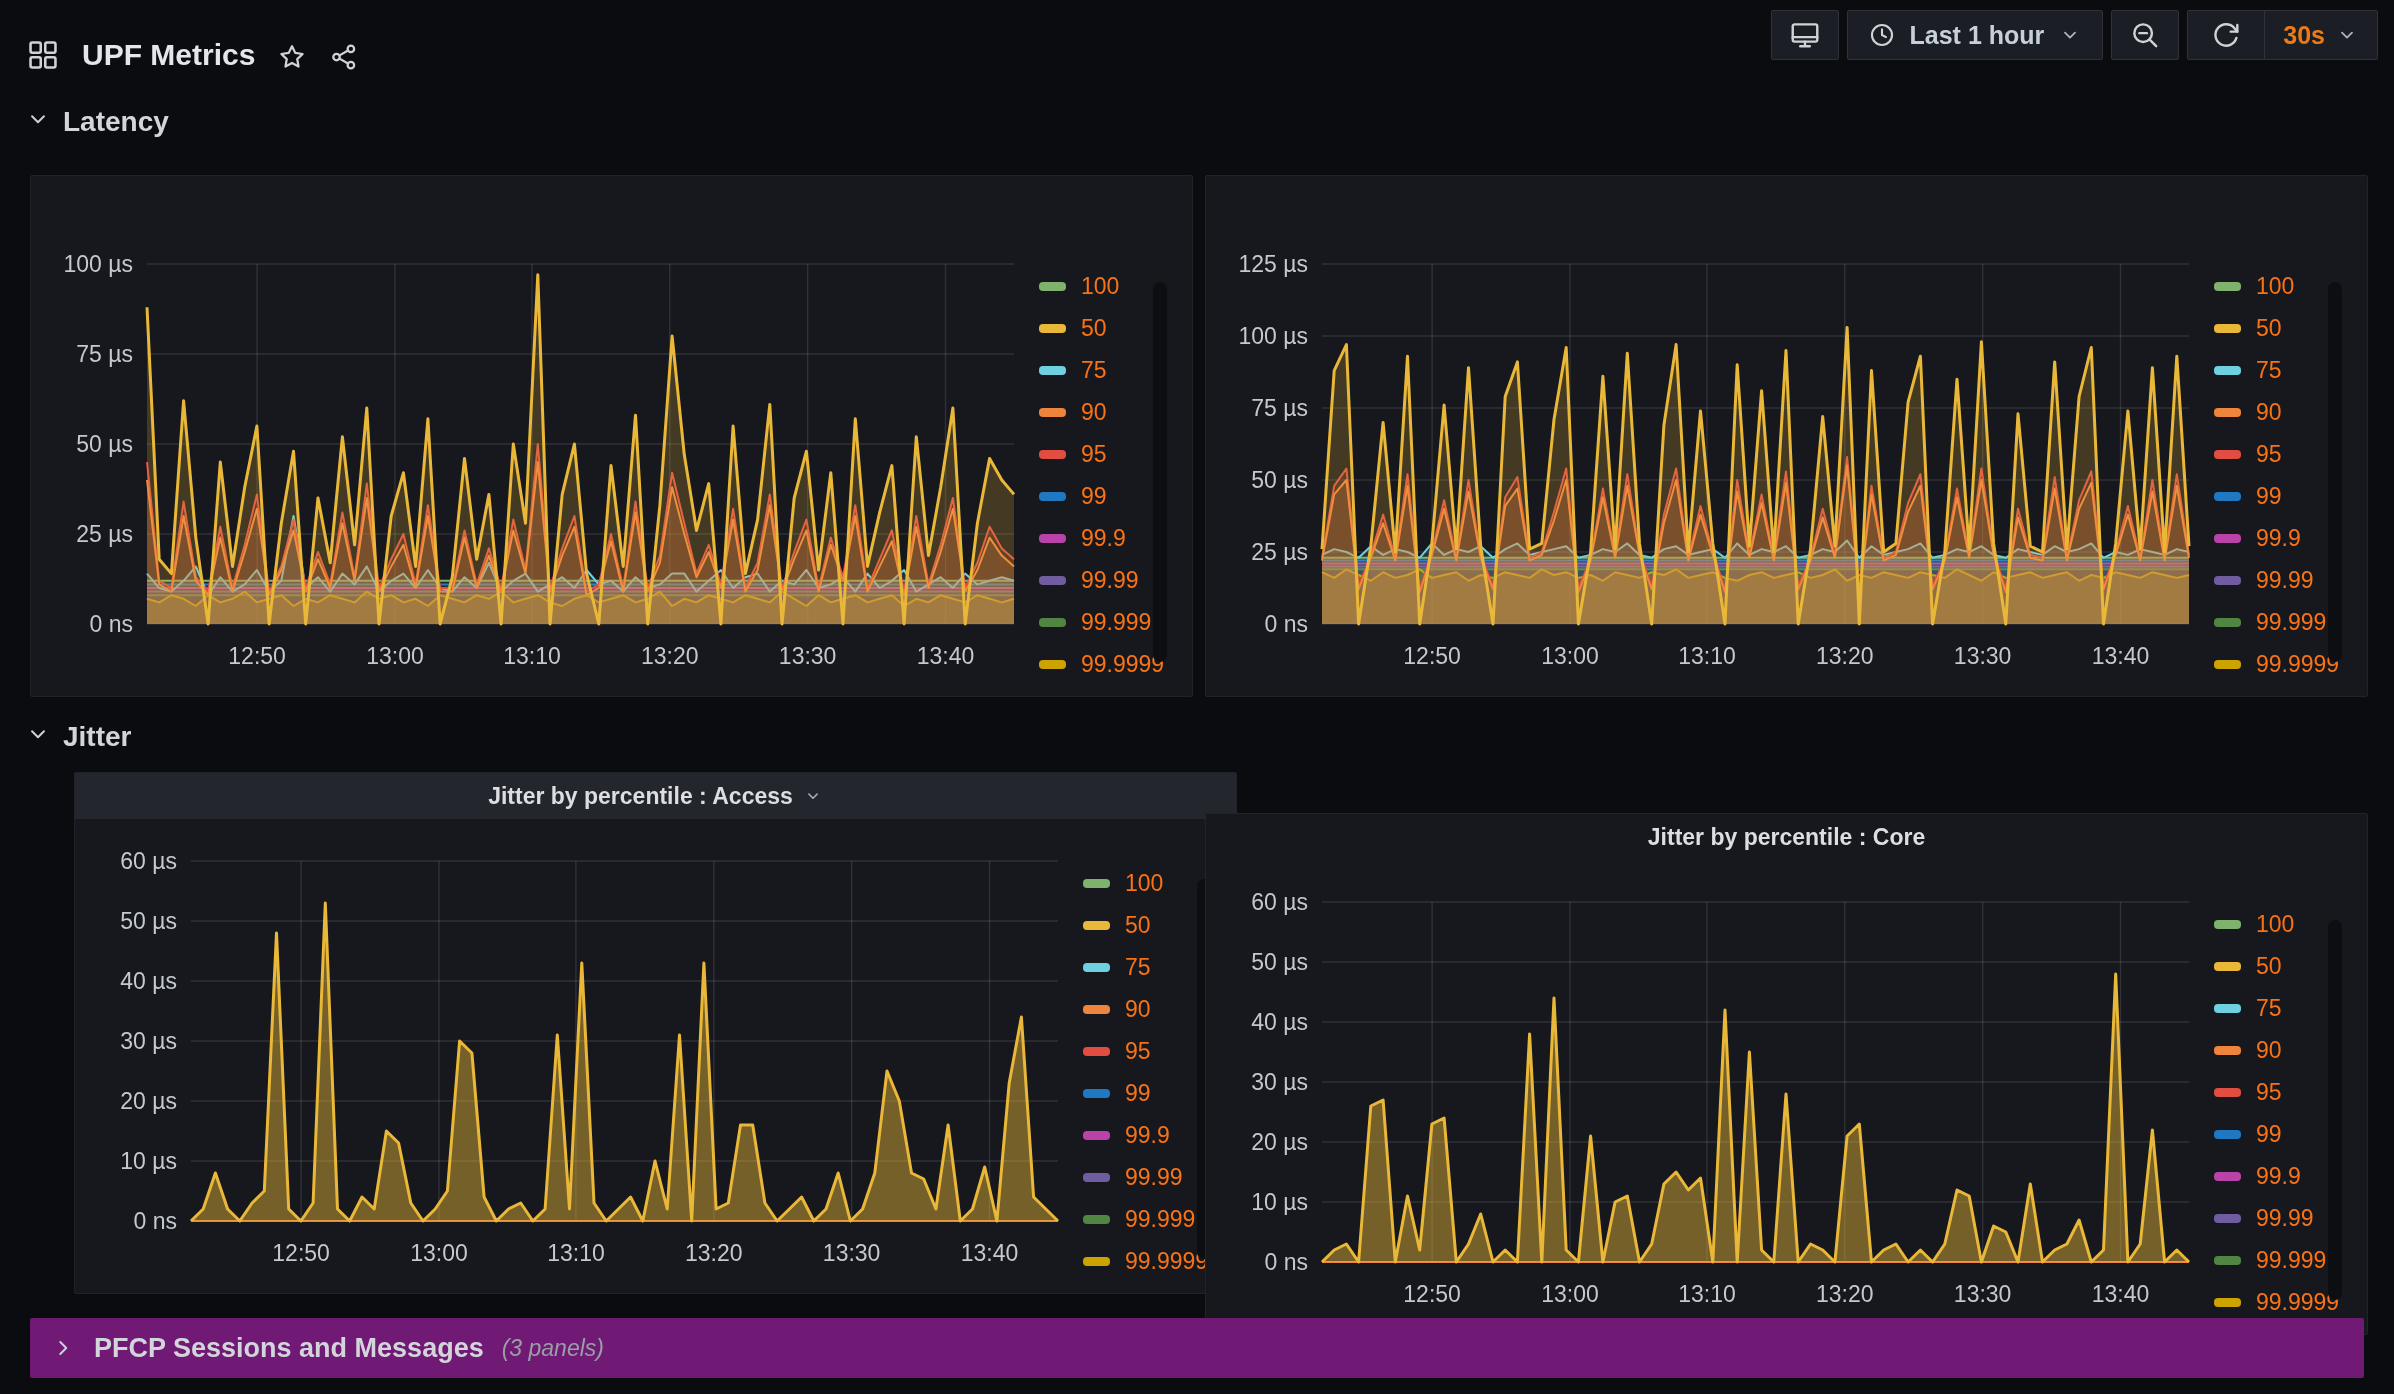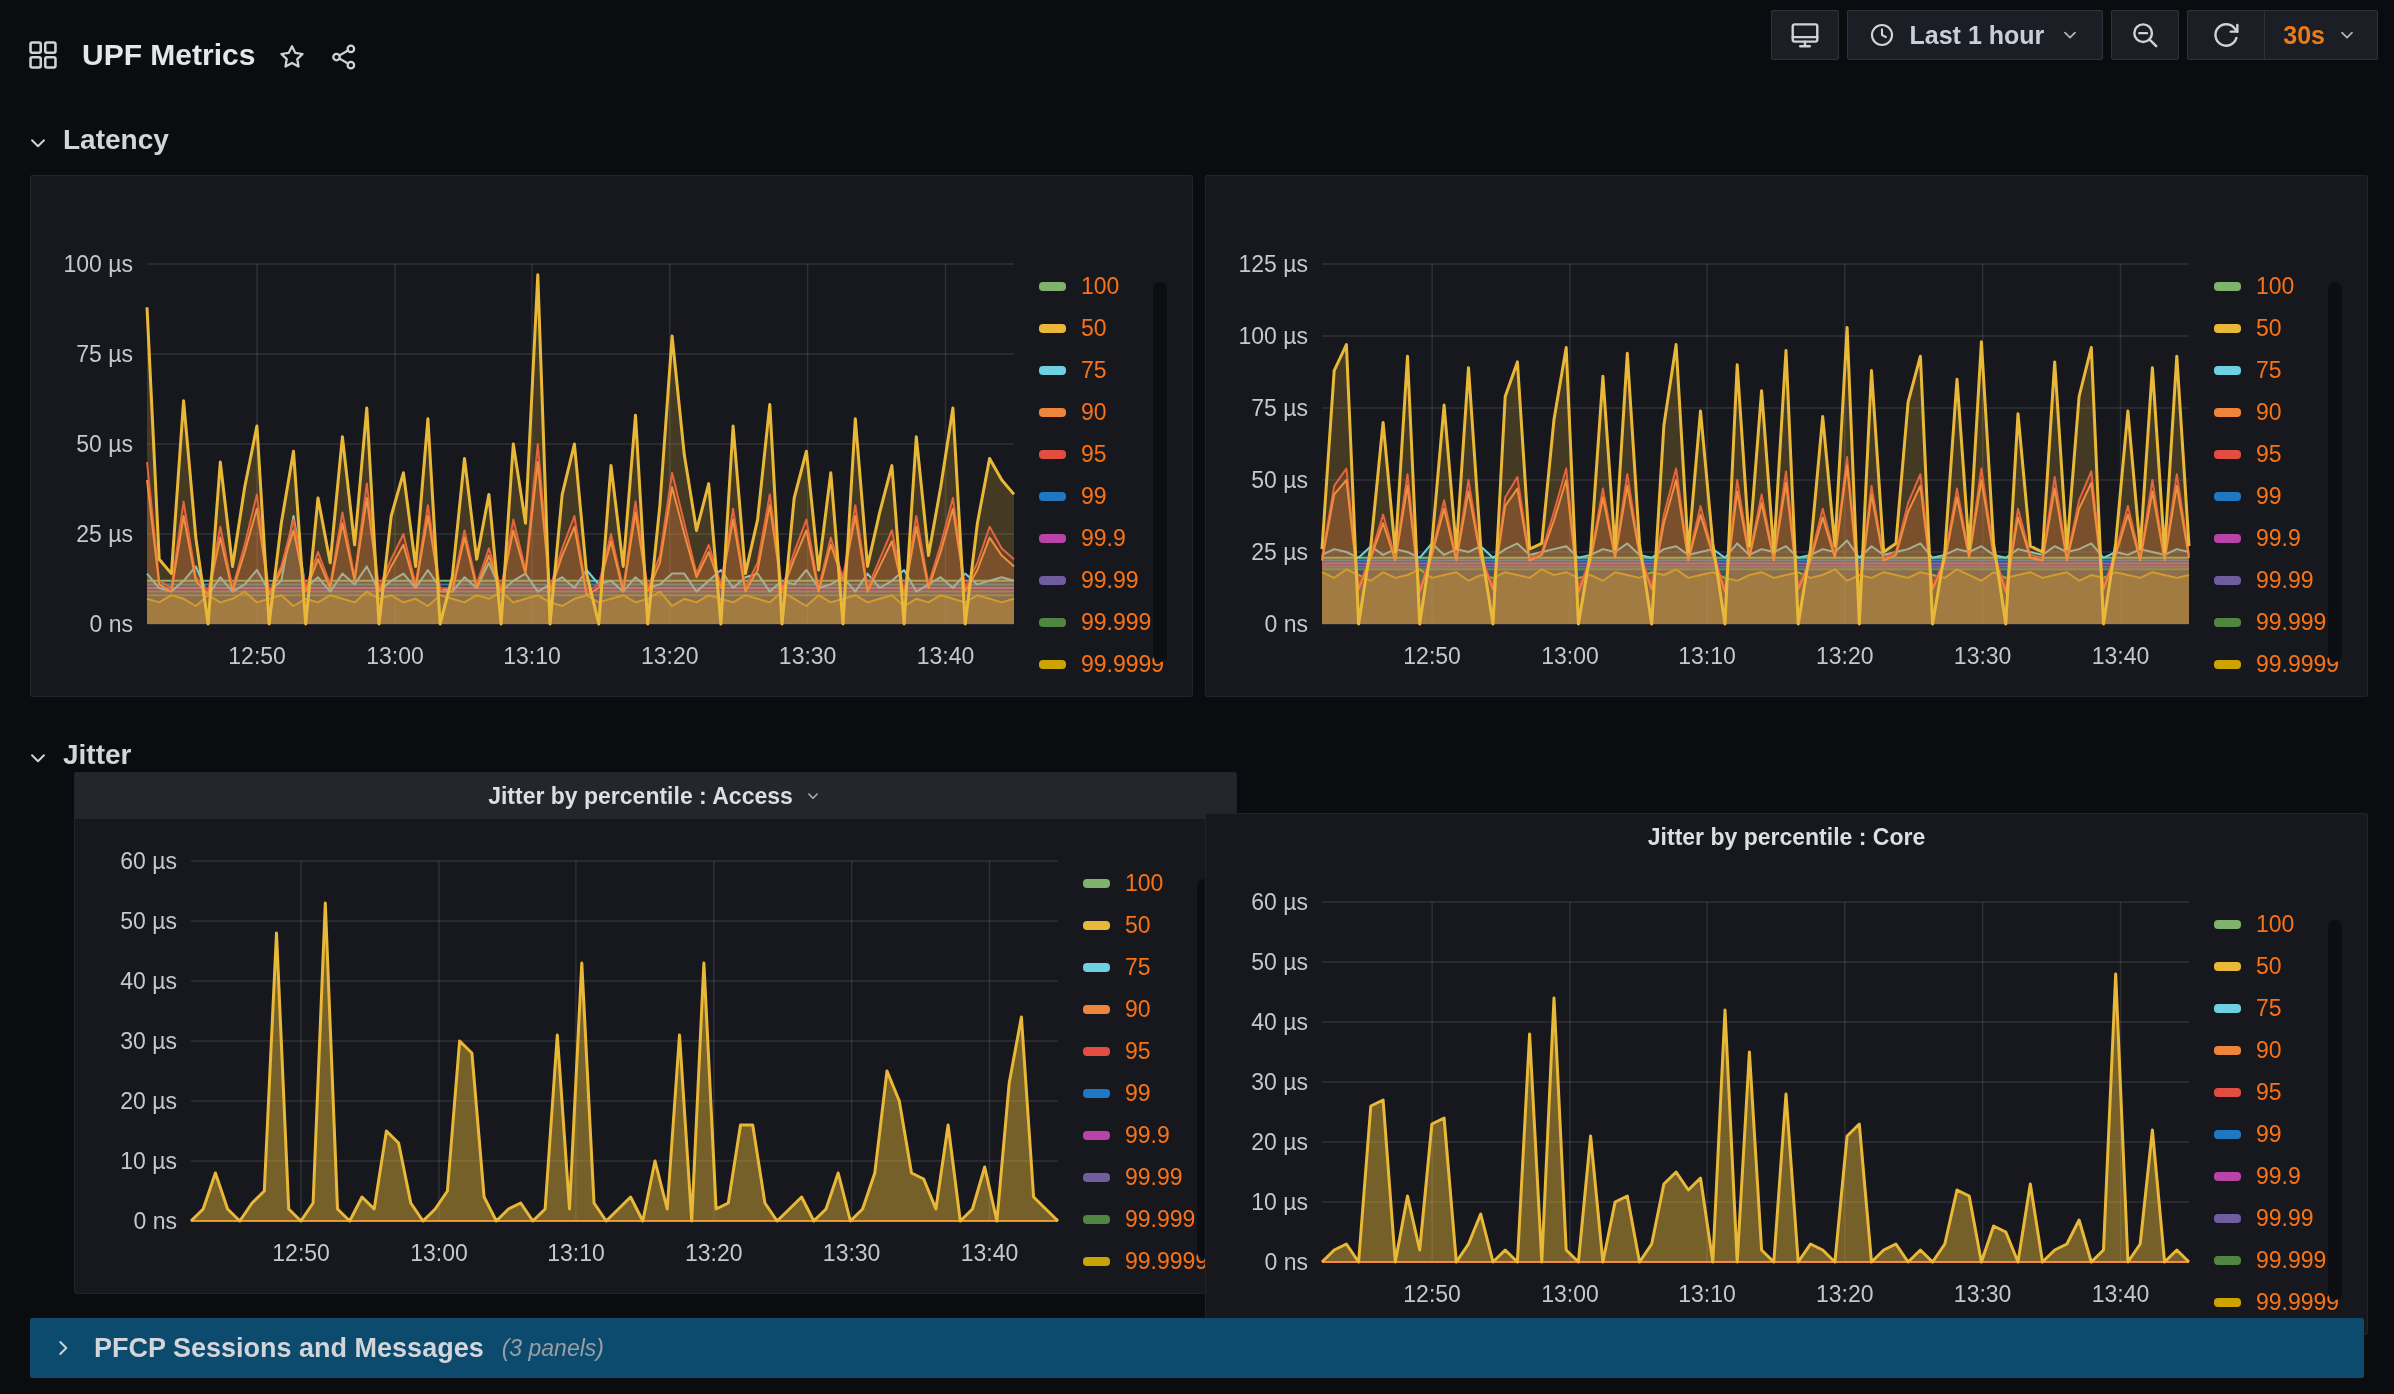--- a/index.html
+++ b/index.html
@@ -9,37 +9,37 @@
   .icon-btn{background:none;border:none;padding:0;display:flex;align-items:center;cursor:pointer;}
   .hdr-right{position:absolute;right:16px;top:10px;display:flex;gap:8px;align-items:stretch;height:50px;}
   .tb-btn{background:#1b1e24;border:1px solid #2f3238;border-radius:2px;display:flex;align-items:center;justify-content:center;color:#c7d0d9;font-size:25px;font-weight:600;box-sizing:border-box;cursor:pointer;}
   .tb-square{width:68px;}
   .tb-time{padding:0 20px;gap:14px;}
   .tb-group{display:flex;background:#1b1e24;border:1px solid #2f3238;border-radius:2px;box-sizing:border-box;}
   .tb-seg{display:flex;align-items:center;justify-content:center;cursor:pointer;}
   .tb-refresh{width:76px;}
   .tb-divider{width:1px;background:#2f3238;}
   .tb-interval{padding:0 18px;gap:10px;font-size:25px;font-weight:700;}
-  .row-head{position:absolute;display:flex;align-items:flex-end;gap:12px;font-weight:700;font-size:28px;color:#d2d6da;cursor:pointer;}
+  .row-head{position:absolute;display:flex;align-items:flex-start;gap:12px;font-weight:700;font-size:28px;color:#d2d6da;cursor:pointer;}
   .rh-latency{left:25px;top:106px;height:50px;}
   .rh-jitter{left:25px;top:721px;height:50px;}
   .panel{position:absolute;width:1163px;height:522px;background:#16181d;border:1px solid #202329;border-radius:2px;box-sizing:border-box;}
   .p0{left:30px;top:175px;}  .p1{left:1205px;top:175px;}
   .p2{left:30px;top:772px;margin-left:44px;}  .p3{left:1205px;top:790px;margin-top:23px;}
   .panel-header{height:46px;display:flex;align-items:center;justify-content:center;gap:10px;}
   .panel-header.hl{background:#23262d;}
   .panel-title{font-size:23px;font-weight:600;color:#dcdee1;cursor:pointer;}
   svg.chart{position:absolute;left:8px;top:48px;}
   .tick{fill:#c4c9cf;font-size:23px;font-family:"Liberation Sans",sans-serif;}
   .legend{position:absolute;left:1008px;top:89px;width:130px;display:flex;flex-direction:column;}
   .legend-item{height:42px;display:flex;align-items:center;gap:15px;cursor:pointer;}
   .legend-swatch{width:27px;height:9px;border-radius:4px;flex:none;}
   .legend-label{font-size:23px;color:#f97316;white-space:nowrap;}
   .legend-scrollbar{position:absolute;left:1122px;top:106px;width:14px;height:380px;background:#0d0e11;border-radius:7px;cursor:pointer;}
-  .collapsed-row{position:absolute;left:30px;top:1318px;width:2334px;height:60px;background:#0c4a6e;border-radius:2px;display:flex;align-items:center;gap:18px;padding:0 20px;box-sizing:border-box;cursor:pointer;}
+  .collapsed-row{position:absolute;left:30px;top:1318px;width:2334px;height:60px;background:#701a75;border-radius:2px;display:flex;align-items:center;gap:18px;padding:0 20px;box-sizing:border-box;cursor:pointer;}
   .cr-title{font-size:27px;font-weight:700;color:#d2d6da;}
   .cr-count{font-size:23px;font-style:italic;color:#9a9ea5;}
   .ic{stroke:#cfd3d8;fill:none;stroke-width:1.8;stroke-linecap:round;stroke-linejoin:round;}
   .ic-sm{stroke:#aeb4ba;}
 </style>
 </head>
 <body>
 
 <div class="hdr-left">
   <span class="icon-btn">

